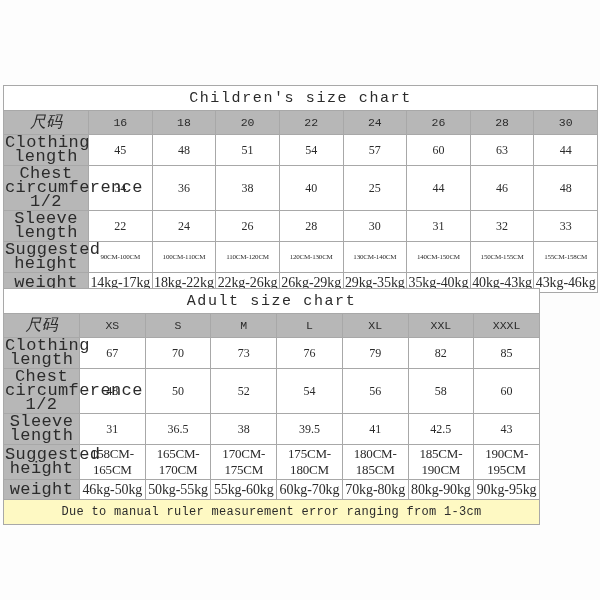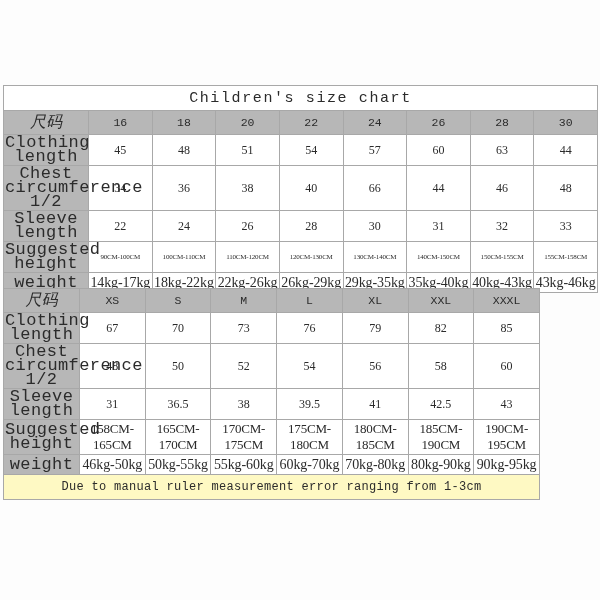--- a/index.html
+++ b/index.html
@@ -157,21 +157,21 @@
             <td class="val-cell ">60</td>
             <td class="val-cell ">63</td>
             <td class="val-cell ">44</td>
           </tr>
           <tr class="r-xtall">
             <td class="row-label">Chest circumference 1/2</td>
             <td class="val-cell ">34</td>
             <td class="val-cell ">36</td>
             <td class="val-cell ">38</td>
             <td class="val-cell ">40</td>
-            <td class="val-cell ">66</td>
+            <td class="val-cell ">25</td>
             <td class="val-cell ">44</td>
             <td class="val-cell ">46</td>
             <td class="val-cell ">48</td>
           </tr>
           <tr class="r-tall">
             <td class="row-label">Sleeve length</td>
             <td class="val-cell ">22</td>
             <td class="val-cell ">24</td>
             <td class="val-cell ">26</td>
             <td class="val-cell ">28</td>
@@ -207,20 +207,23 @@
   </div>
 
   <div class="chart-block" id="adult-block">
     <table class="size-table">
       <colgroup>
         <col class="labelcol">
         <col span="7">
       </colgroup>
       <tbody id="adult-body">
           <tr>
+            <td class="title-cell" colspan="8">Adult size chart</td>
+          </tr>
+          <tr>
             <th class="hdr-cell label">尺码</th>
             <th class="hdr-cell">XS</th>
             <th class="hdr-cell">S</th>
             <th class="hdr-cell">M</th>
             <th class="hdr-cell">L</th>
             <th class="hdr-cell">XL</th>
             <th class="hdr-cell">XXL</th>
             <th class="hdr-cell">XXXL</th>
           </tr>
           <tr class="r-tall">

